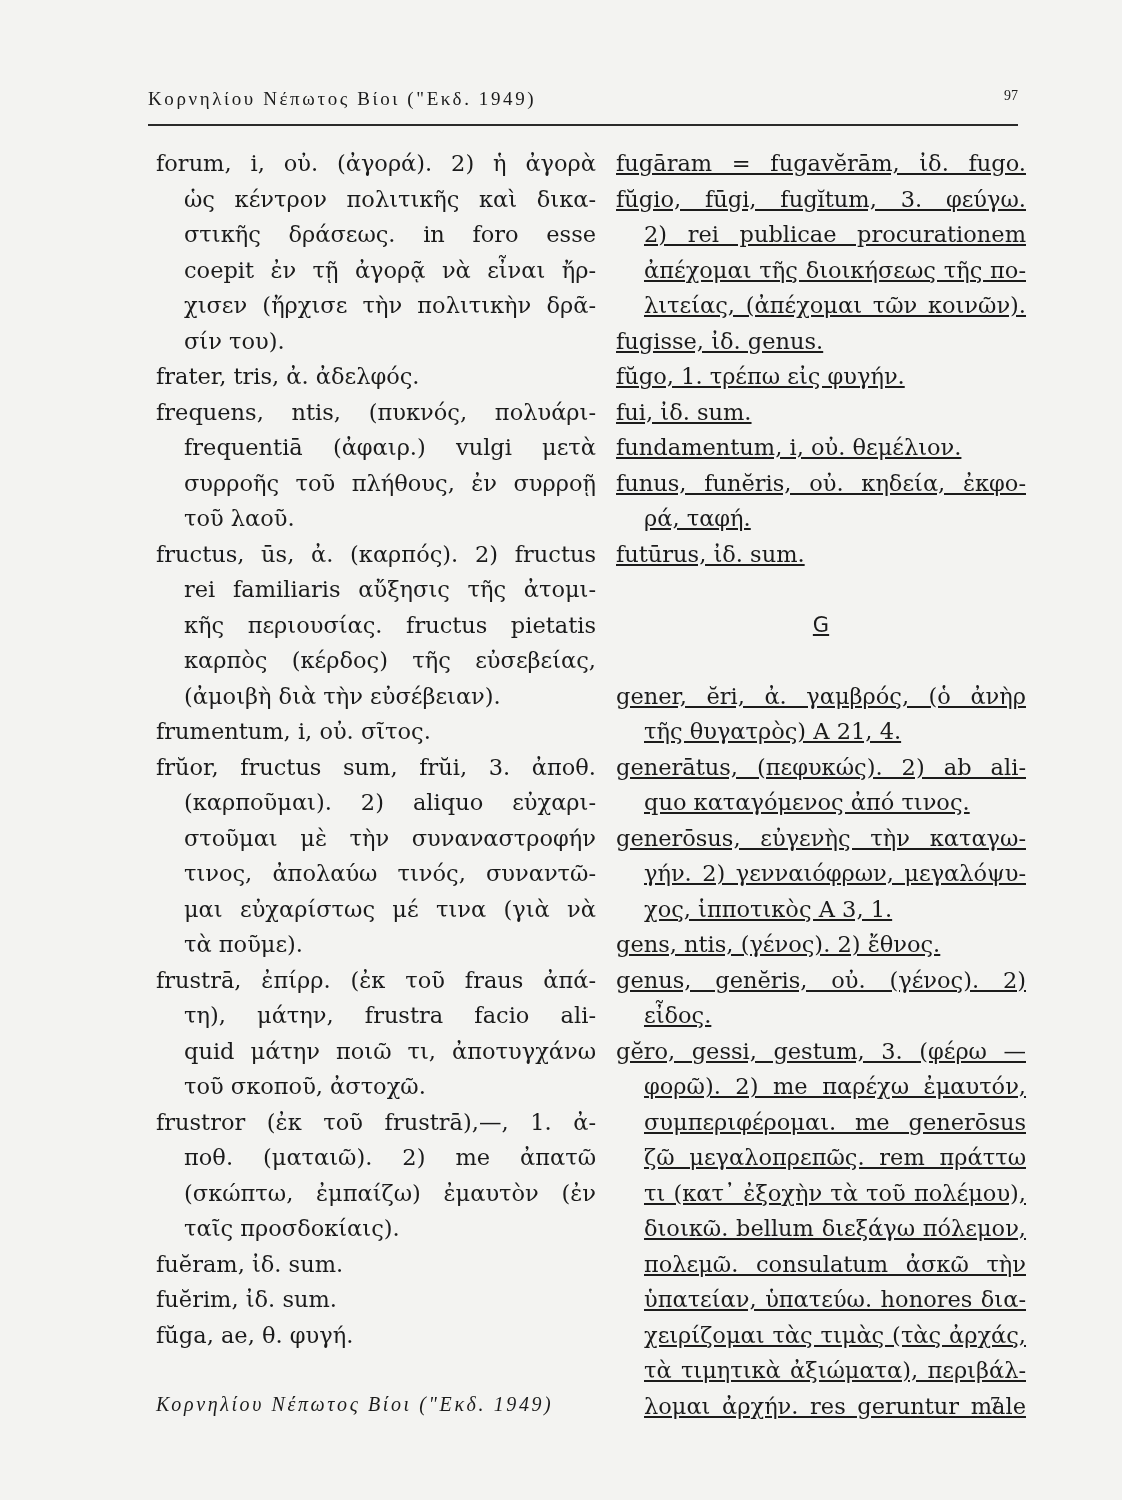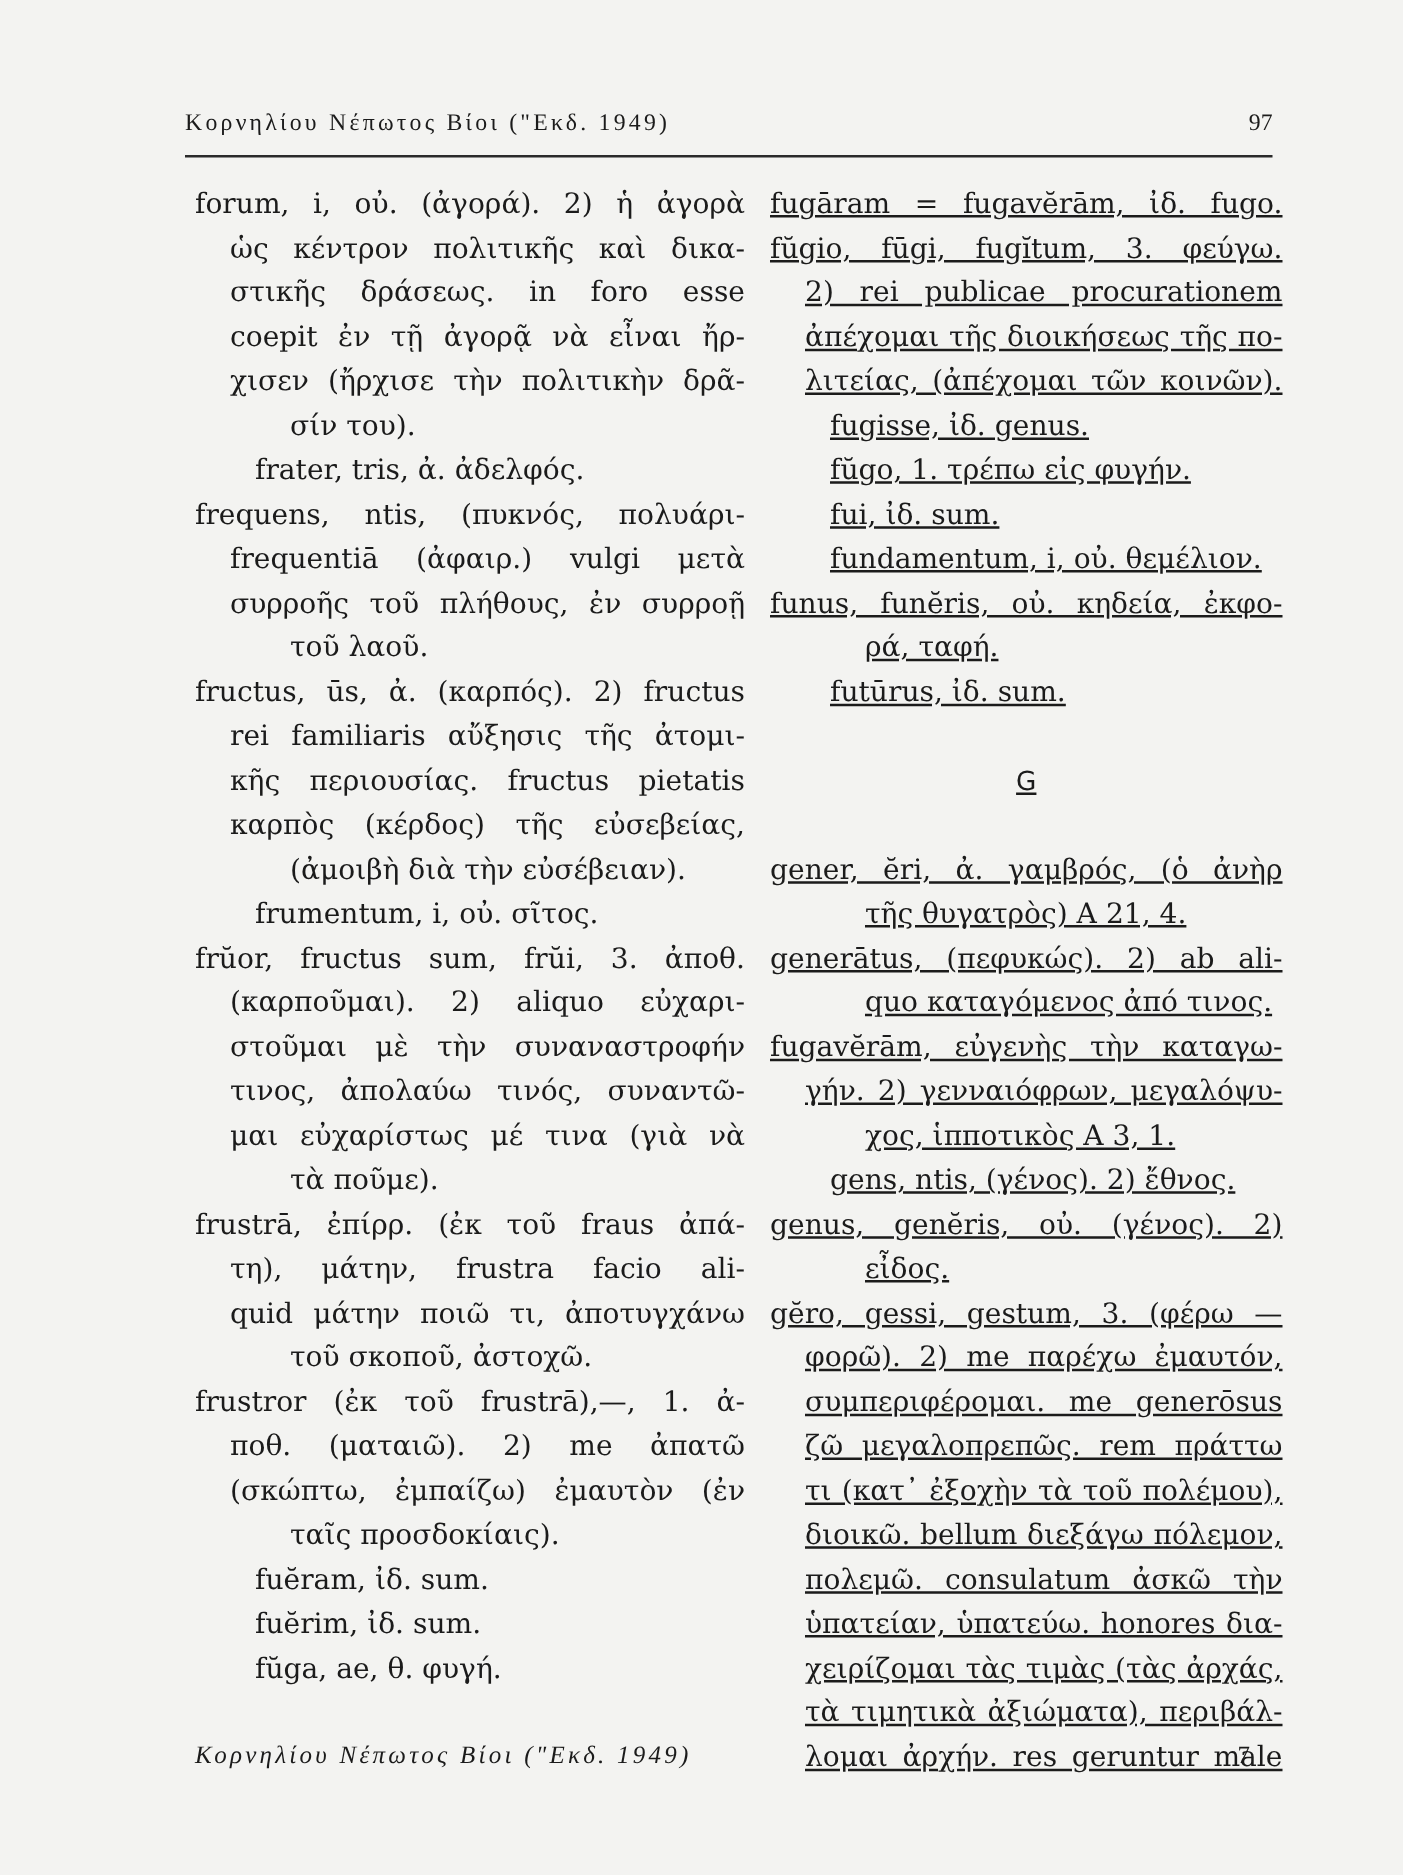--- a/index.html
+++ b/index.html
@@ -10,34 +10,34 @@
       color:#1b1b1b;
     }
     .header {
       position:absolute; left:148px; top:88px; width:870px; height:30px;
     }
     .header-title {
       position:absolute; left:0; top:0; font-size:19px; letter-spacing:2.6px;
       font-family:"Liberation Serif", "DejaVu Serif", serif;
     }
     .header-page {
-      position:absolute; right:0; top:0; font-size:19px;
+      position:absolute; right:0; top:0; font-size:14px;
       font-family:"Liberation Serif", "DejaVu Serif", serif;
     }
     .header-rule {
       position:absolute; left:148px; top:124px; width:870px; height:1.5px; background:#2a2a2a;
     }
     .col { position:absolute; top:146px; }
     .col.left { left:156px; width:440px; }
     .col.right { left:616px; width:410px;text-decoration:underline; }
     .line {
       height:35.5px; line-height:35.5px; font-size:22.5px; white-space:nowrap;
       text-align:justify; text-align-last:justify;
     }
-    .line.last { text-align-last:left;margin-left:48px; }
+    .line.last { text-align-last:left; }
     .line.indent { padding-left:28px; }
     .line.blank {}
     .line.section {
       text-align:center; text-align-last:center; font-family:"DejaVu Sans", sans-serif; font-size:21px;
       height:35.5px;
     }
     .footer {
       position:absolute; left:156px; top:1393px; width:862px; height:30px;
       font-style:italic; font-size:20px;
       font-family:"Liberation Serif", "DejaVu Serif", serif;
@@ -103,21 +103,21 @@
     <div class="line">funus, funĕris, οὐ. κηδεία, ἐκφο-</div>
     <div class="line indent last">ρά, ταφή.</div>
     <div class="line last">futūrus, ἰδ. sum.</div>
     <div class="line blank"></div>
     <div class="line section">G</div>
     <div class="line blank"></div>
     <div class="line">gener, ĕri, ἀ. γαμβρός, (ὁ ἀνὴρ</div>
     <div class="line indent last">τῆς θυγατρὸς) A 21, 4.</div>
     <div class="line">generātus, (πεφυκώς). 2) ab ali-</div>
     <div class="line indent last">quo καταγόμενος ἀπό τινος.</div>
-    <div class="line">fugavĕrām, εὐγενὴς τὴν καταγω-</div>
+    <div class="line">generōsus, εὐγενὴς τὴν καταγω-</div>
     <div class="line indent">γήν. 2) γενναιόφρων, μεγαλόψυ-</div>
     <div class="line indent last">χος, ἱπποτικὸς A 3, 1.</div>
     <div class="line last">gens, ntis, (γένος). 2) ἔθνος.</div>
     <div class="line">genus, genĕris, οὐ. (γένος). 2)</div>
     <div class="line indent last">εἶδος.</div>
     <div class="line">gĕro, gessi, gestum, 3. (φέρω —</div>
     <div class="line indent">φορῶ). 2) me παρέχω ἐμαυτόν,</div>
     <div class="line indent">συμπεριφέρομαι. me generōsus</div>
     <div class="line indent">ζῶ μεγαλοπρεπῶς. rem πράττω</div>
     <div class="line indent">τι (κατ᾽ ἐξοχὴν τὰ τοῦ πολέμου),</div>

